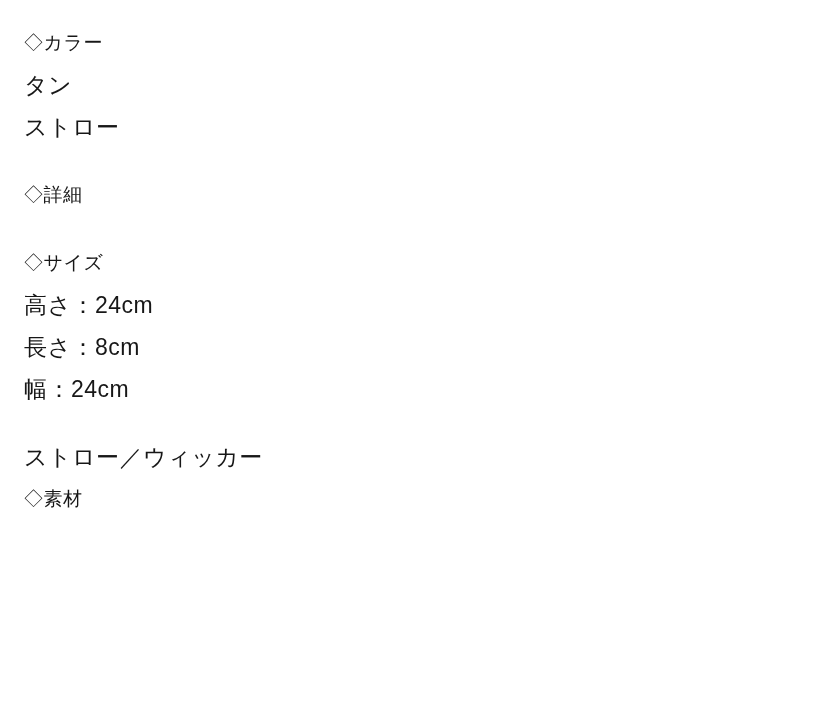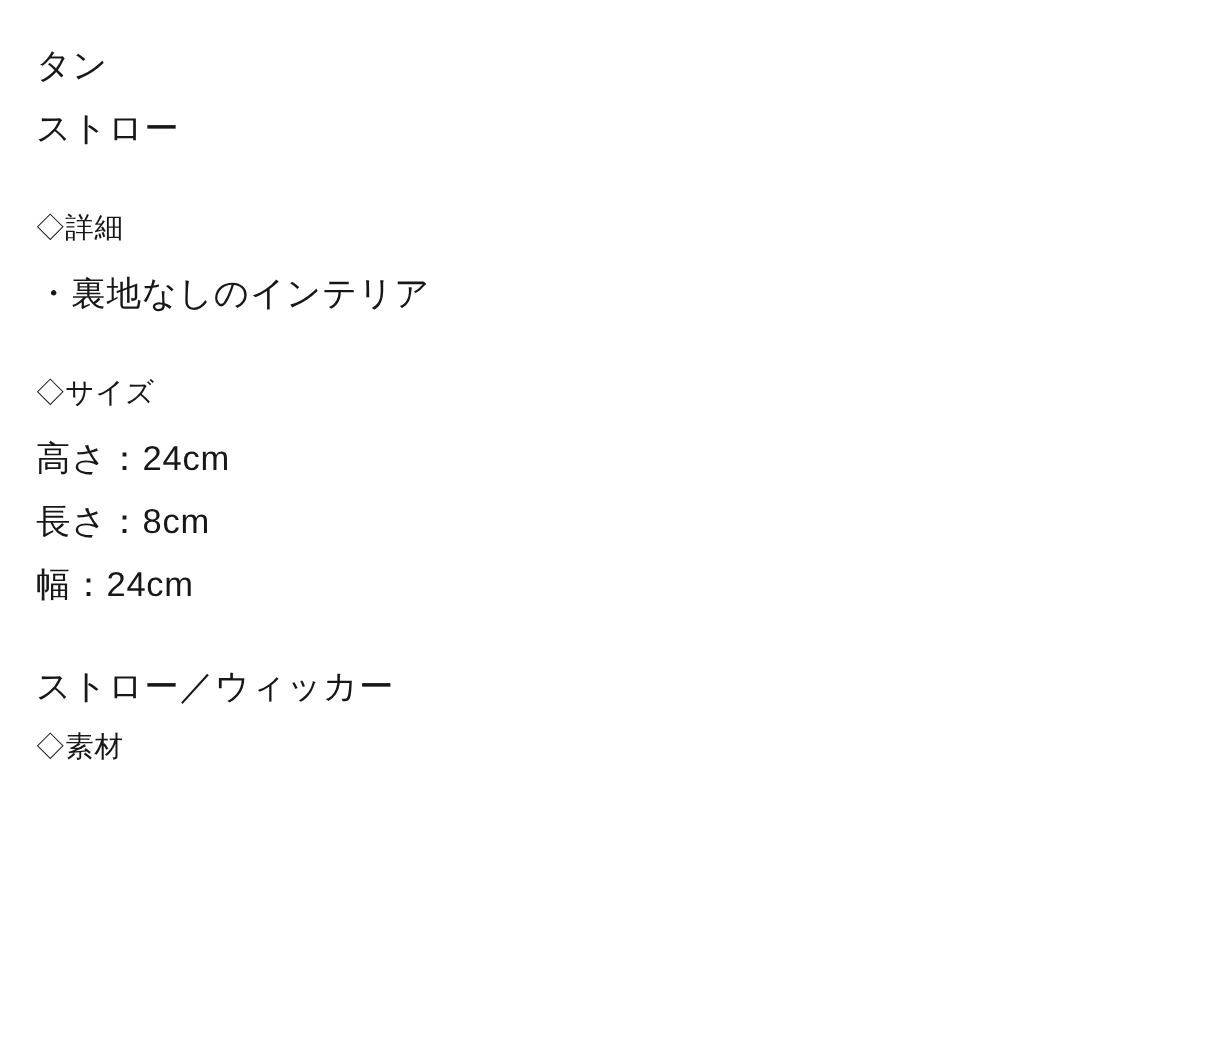--- a/index.html
+++ b/index.html
@@ -43,29 +43,29 @@
   .wide {
     letter-spacing: 0.2px;
   }
 </style>
 </head>
 <body>
 
 <div class="page">
 
   <div class="block">
+    <div class="line heading">◇カラー</div>
     <div class="line">タン</div>
     <div class="line">ストロー</div>
   </div>
 
   <div class="spacer"></div>
 
   <div class="block">
     <div class="line heading">◇詳細</div>
-    <div class="line">・裏地なしのインテリア</div>
   </div>
 
   <div class="spacer"></div>
 
   <div class="block">
     <div class="line heading">◇サイズ</div>
     <div class="line">高さ：24cm</div>
     <div class="line">長さ：8cm</div>
     <div class="line">幅：24cm</div>
   </div>

